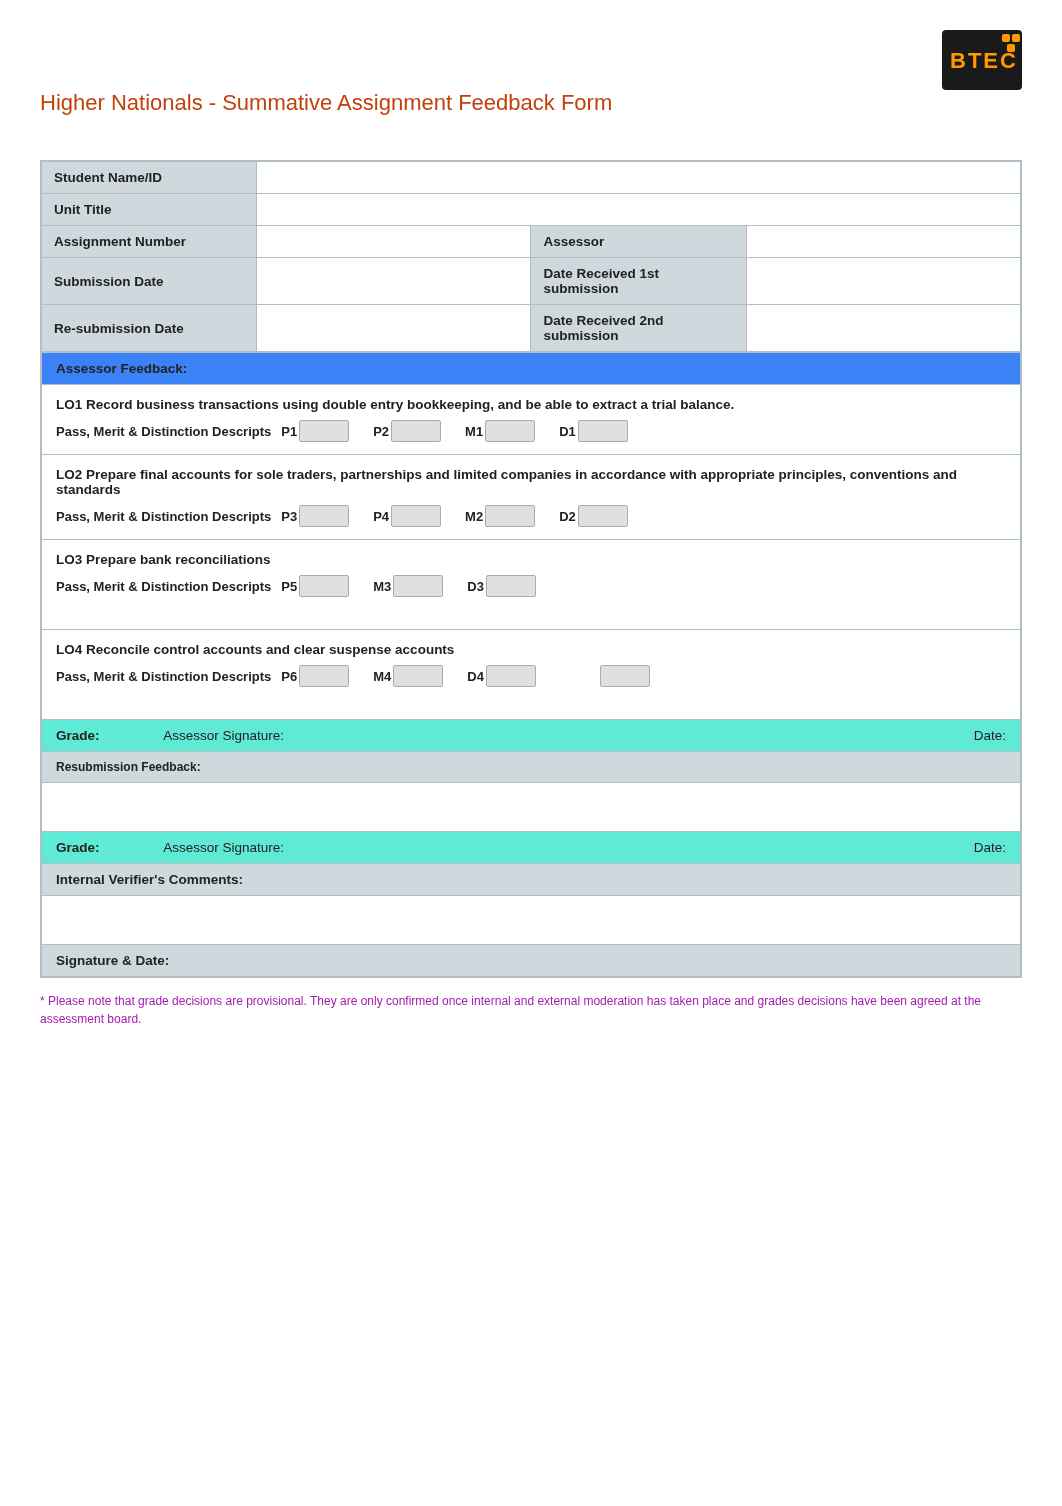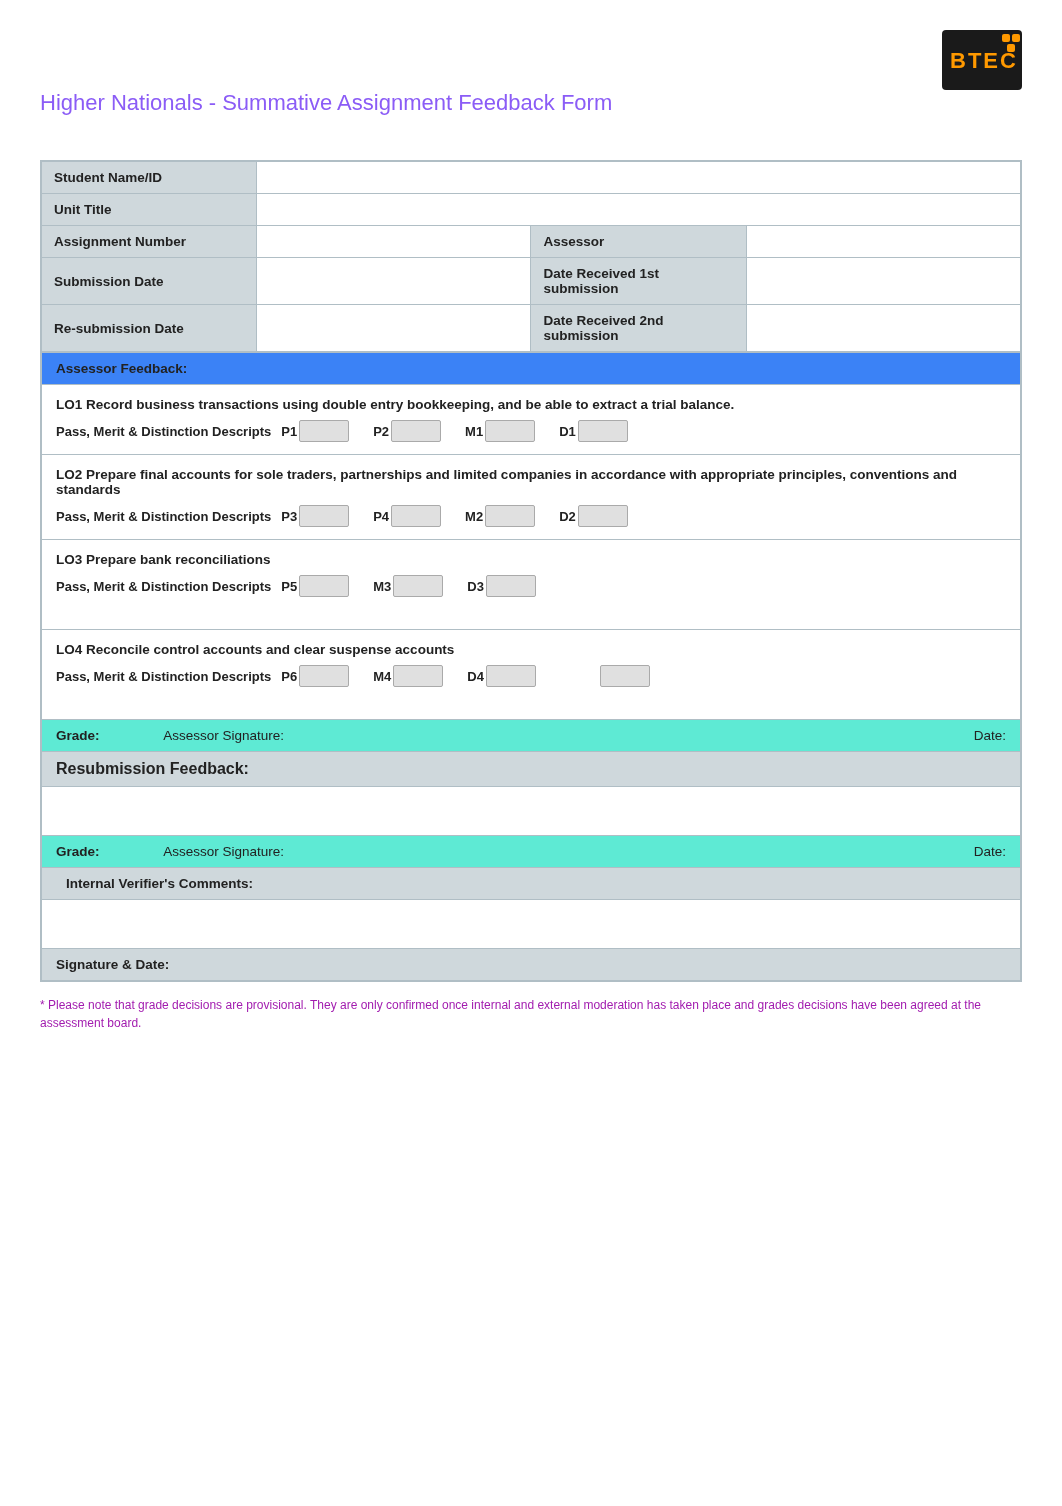--- a/index.html
+++ b/index.html
@@ -12,21 +12,21 @@
       margin: 0 auto;
     }
     .header {
       display: flex;
       justify-content: space-between;
       align-items: flex-start;
       margin-bottom: 20px;
     }
     .page-title {
       font-size: 22px;
-      color: #8b5cf6;
+      color: #c2410c;
       font-weight: normal;
       margin-top: 30px;
       margin-bottom: 24px;
     }
     .logo {
       width: 80px;
       height: 60px;
       flex-shrink: 0;
     }
     .main-table {
@@ -113,35 +113,35 @@
       flex: 1;
       font-size: 13.5px;
       text-align: right;
     }
     .resubmission-bar {
       border: 1px solid #b0bec5;
       border-top: none;
       background: #cfd8dc;
       padding: 8px 14px;
       font-weight: bold;
-      font-size: 16px;
+      font-size: 12px;
     }
     .resubmission-content {
       border: 1px solid #b0bec5;
       border-top: none;
       background: #fff;
       padding: 24px 14px;
       font-size: 13.5px;
       min-height: 40px;
     }
     .verifier-bar {
       border: 1px solid #b0bec5;
       border-top: none;
       background: #cfd8dc;
-      padding: 8px 24px;
+      padding: 8px 14px;
       font-weight: bold;
       font-size: 13.5px;
     }
     .verifier-content {
       border: 1px solid #b0bec5;
       border-top: none;
       background: #fff;
       padding: 24px 14px;
       font-size: 13.5px;
       min-height: 40px;

